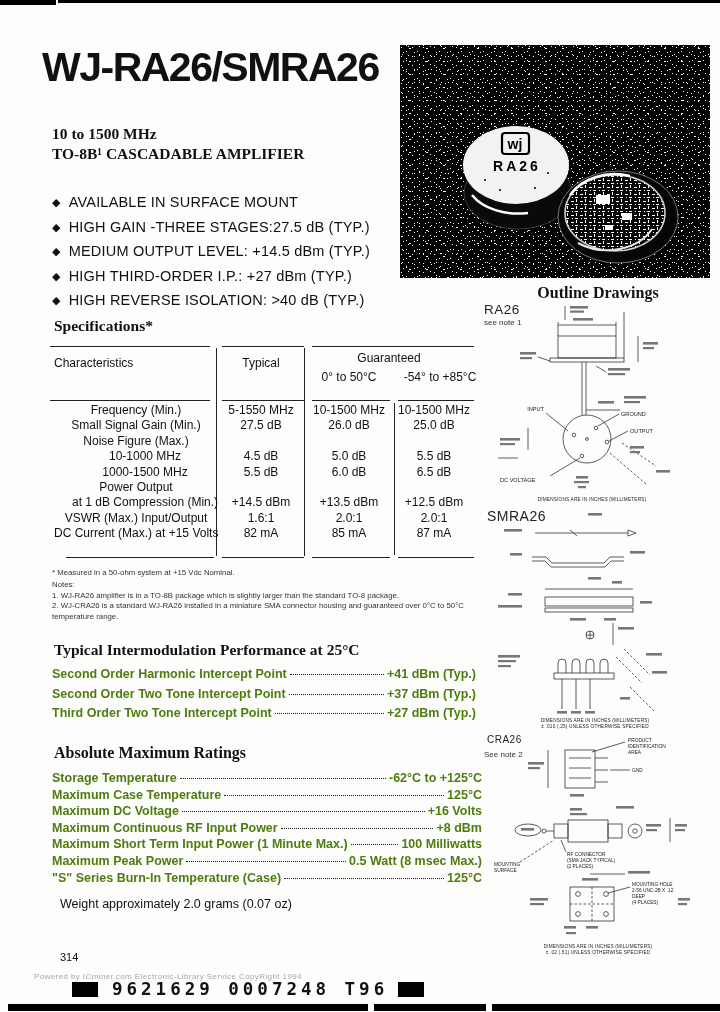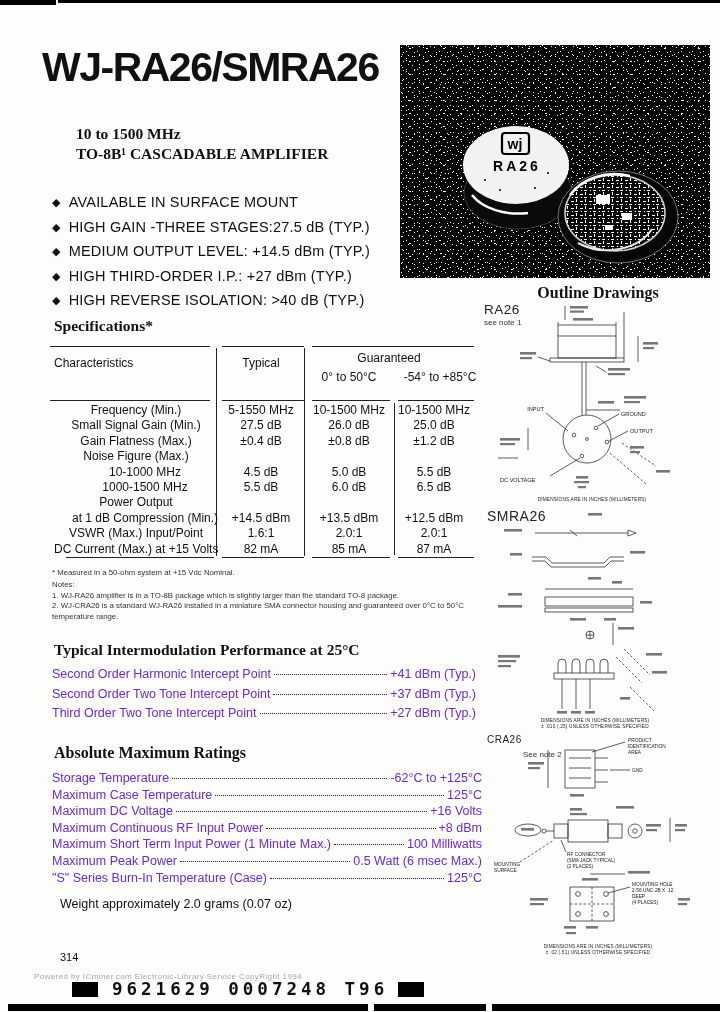--- a/index.html
+++ b/index.html
@@ -6,21 +6,21 @@
   .page{position:relative;width:720px;height:1012px;background:#fdfdfc;overflow:hidden;
         font-family:"Liberation Sans",sans-serif;color:#111;}
 
   
   .rule{position:absolute;background:#000;}
 
   
   .title{position:absolute;left:42px;top:44px;font-size:41px;font-weight:bold;
          letter-spacing:-1.5px;font-family:"Liberation Sans",sans-serif;}
   .subtitle{position:absolute;left:52px;top:124px;font-family:"Liberation Serif",serif;
-            font-weight:bold;font-size:15.5px;line-height:20px;margin-left:24px;}
+            font-weight:bold;font-size:15.5px;line-height:20px;}
   .features{position:absolute;left:52px;top:190px;list-style:none;margin:0;padding:0;
             font-size:14.5px;line-height:24.5px;letter-spacing:.2px;}
   .features li{display:flex;align-items:center;}
   .diamond{font-size:11px;margin-right:8px;}
 
   
   .photo{position:absolute;left:400px;top:45px;}
 
   
   .outline-h{position:absolute;left:478px;top:284px;width:240px;text-align:center;
@@ -48,21 +48,21 @@
   .tbody{position:absolute;top:57px;left:0;right:0;}
   .tr{display:grid;grid-template-columns:168px 86px 90px 80px;height:15.4px;line-height:15.4px;}
   .tr .lbl{padding-left:4px;white-space:nowrap;text-align:center;}
   .tr .ind{padding-left:22px;}
   .tr .val{text-align:center;white-space:nowrap;}
 
   .footnote{position:absolute;left:52px;top:568px;font-size:7.8px;color:#333;}
   .notes{position:absolute;left:52px;top:580px;width:424px;font-size:7.8px;color:#333;line-height:10.5px;}
 
   
-  .ldr-list{position:absolute;color:#6d28d9;}
+  .ldr-list{position:absolute;color:#4d7c0f;font-weight:bold;}
   .ldr-row{display:flex;align-items:baseline;}
   .ldr{flex:1;border-bottom:1.6px dotted #222;margin:0 3px;transform:translateY(-3px);min-width:12px;}
   .ldr-row .v{white-space:nowrap;}
   .imd{left:52px;top:667px;width:424px;font-size:12.5px;}
   .imd .ldr-row{height:19.5px;}
   .amr{left:52px;top:771px;width:430px;font-size:12.5px;}
   .amr .ldr-row{height:16.6px;}
   .weight{position:absolute;left:60px;top:897px;font-size:12.5px;}
 
   
@@ -252,26 +252,20 @@
           <span class="val">10-1500 MHz</span>
           <span class="val">10-1500 MHz</span>
         </div>
       <div class="tr">
           <span class="lbl">Small Signal Gain (Min.)</span>
           <span class="val">27.5 dB</span>
           <span class="val">26.0 dB</span>
           <span class="val">25.0 dB</span>
         </div>
       <div class="tr">
-          <span class="lbl">Gain Flatness (Max.)</span>
-          <span class="val">±0.4 dB</span>
-          <span class="val">±0.8 dB</span>
-          <span class="val">±1.2 dB</span>
-        </div>
-      <div class="tr">
           <span class="lbl">Noise Figure (Max.)</span>
           <span class="val"></span>
           <span class="val"></span>
           <span class="val"></span>
         </div>
       <div class="tr">
           <span class="lbl ind">10-1000 MHz</span>
           <span class="val">4.5 dB</span>
           <span class="val">5.0 dB</span>
           <span class="val">5.5 dB</span>
@@ -288,21 +282,21 @@
           <span class="val"></span>
           <span class="val"></span>
         </div>
       <div class="tr">
           <span class="lbl ind">at 1 dB Compression (Min.)</span>
           <span class="val">+14.5 dBm</span>
           <span class="val">+13.5 dBm</span>
           <span class="val">+12.5 dBm</span>
         </div>
       <div class="tr">
-          <span class="lbl">VSWR (Max.) Input/Point</span>
+          <span class="lbl">VSWR (Max.) Input/Output</span>
           <span class="val">1.6:1</span>
           <span class="val">2.0:1</span>
           <span class="val">2.0:1</span>
         </div>
       <div class="tr">
           <span class="lbl">DC Current (Max.) at +15 Volts</span>
           <span class="val">82 mA</span>
           <span class="val">85 mA</span>
           <span class="val">87 mA</span>
         </div>
@@ -408,32 +402,32 @@
         <span class="v">+8 dBm</span>
       </div>
     <div class="ldr-row">
         <span>Maximum Short Term Input Power (1 Minute Max.)</span>
         <span class="ldr"></span>
         <span class="v">100 Milliwatts</span>
       </div>
     <div class="ldr-row">
         <span>Maximum Peak Power</span>
         <span class="ldr"></span>
-        <span class="v">0.5 Watt (6 msec Max.)</span>
+        <span class="v">0.5 Watt (8 msec Max.)</span>
       </div>
     <div class="ldr-row">
         <span>"S" Series Burn-In Temperature (Case)</span>
         <span class="ldr"></span>
         <span class="v">125°C</span>
       </div>
   </div>
   <div class="weight">Weight approximately 2.0 grams (0.07 oz)</div>
 
   <div class="dwg-label" style="left:487px;top:734px;font-size:10px;">CRA26</div>
-  <div class="dwg-note" style="left:484px;top:750px;margin-left:39px;">See note 2</div>
+  <div class="dwg-note" style="left:484px;top:750px;">See note 2</div>
   <svg class="dwg" style="left:470px;top:732px;" width="250" height="228" viewBox="0 0 250 228">
 
     <rect x="95" y="18" width="30" height="38"></rect>
     <line x1="99" y1="26" x2="121" y2="26"></line>
       <line x1="99" y1="36" x2="121" y2="36"></line>
       <line x1="99" y1="46" x2="121" y2="46"></line>
     <line x1="125" y1="26" x2="138" y2="26"></line>
       <line x1="125" y1="38" x2="138" y2="38"></line>
       <line x1="125" y1="50" x2="138" y2="50"></line>
     <line x1="122" y1="20" x2="155" y2="10"></line>

